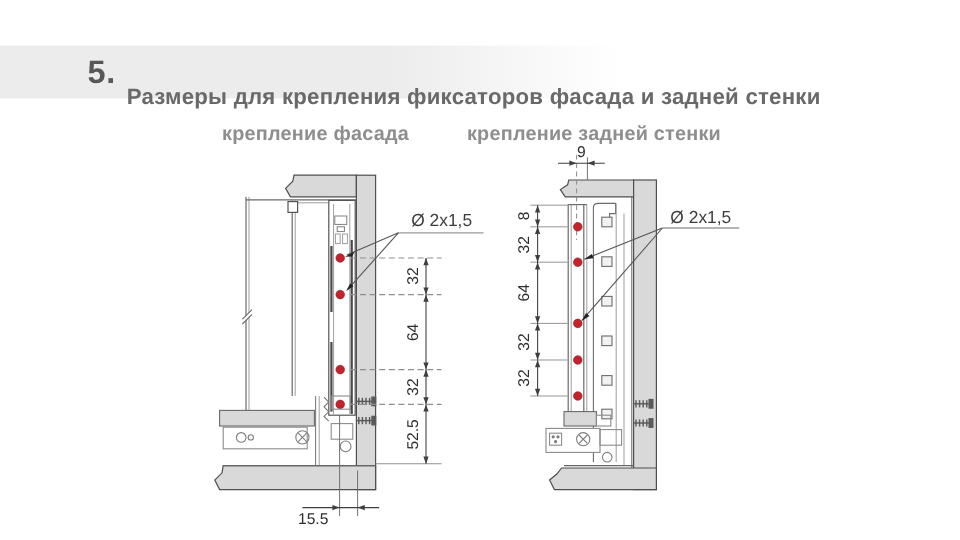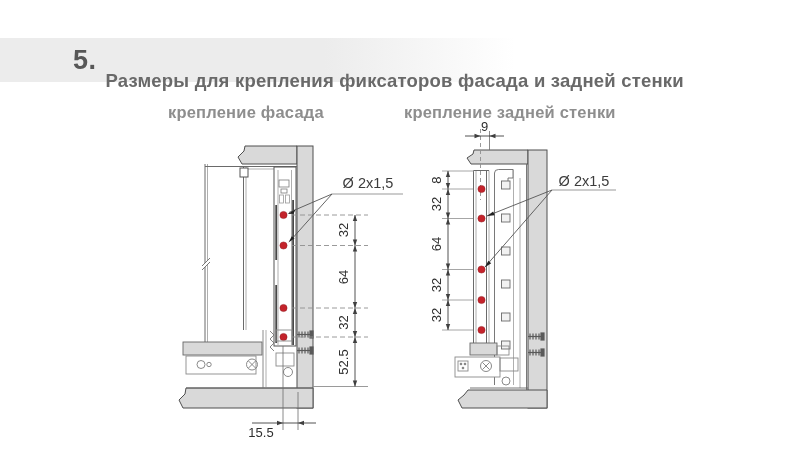--- a/index.html
+++ b/index.html
@@ -6,23 +6,23 @@
   #stage{position:relative;width:800px;height:450px;background:#ffffff;overflow:hidden;
          font-family:"Liberation Sans","DejaVu Sans",sans-serif;}
   
   #banner{position:absolute;left:0;top:38px;width:560px;height:44px;
           background:linear-gradient(90deg,#ececec 0%,#ececec 58%,rgba(236,236,236,0) 92%);
           display:flex;align-items:center;}
   #banner .num{font-size:27px;font-weight:bold;color:#575757;margin-left:73px;letter-spacing:.5px;}
   #banner .ttl{font-size:18.5px;font-weight:bold;color:#696969;margin-left:9px;white-space:nowrap;letter-spacing:.2px;margin-top:41px;}
   
   .seclabel{position:absolute;top:103px;font-size:16.5px;font-weight:bold;color:#8e8e8e;
-            text-align:left;letter-spacing:.2px;}
+            text-align:center;letter-spacing:.2px;}
   #lbl-facade{left:168px;width:190px;}
-  #lbl-back{left:404px;width:228px;}
+  #lbl-back{left:381px;width:228px;}
   svg{position:absolute;left:0;top:0;}
   svg text{font-family:"Liberation Sans","DejaVu Sans",sans-serif;fill:#2e2e2e;}
   .dimtxt{font-size:13px;}
   .holetxt{font-size:14.5px;fill:#3c3c3c;}
 </style>
 </head>
 <body>
 
 <div id="stage">
 

